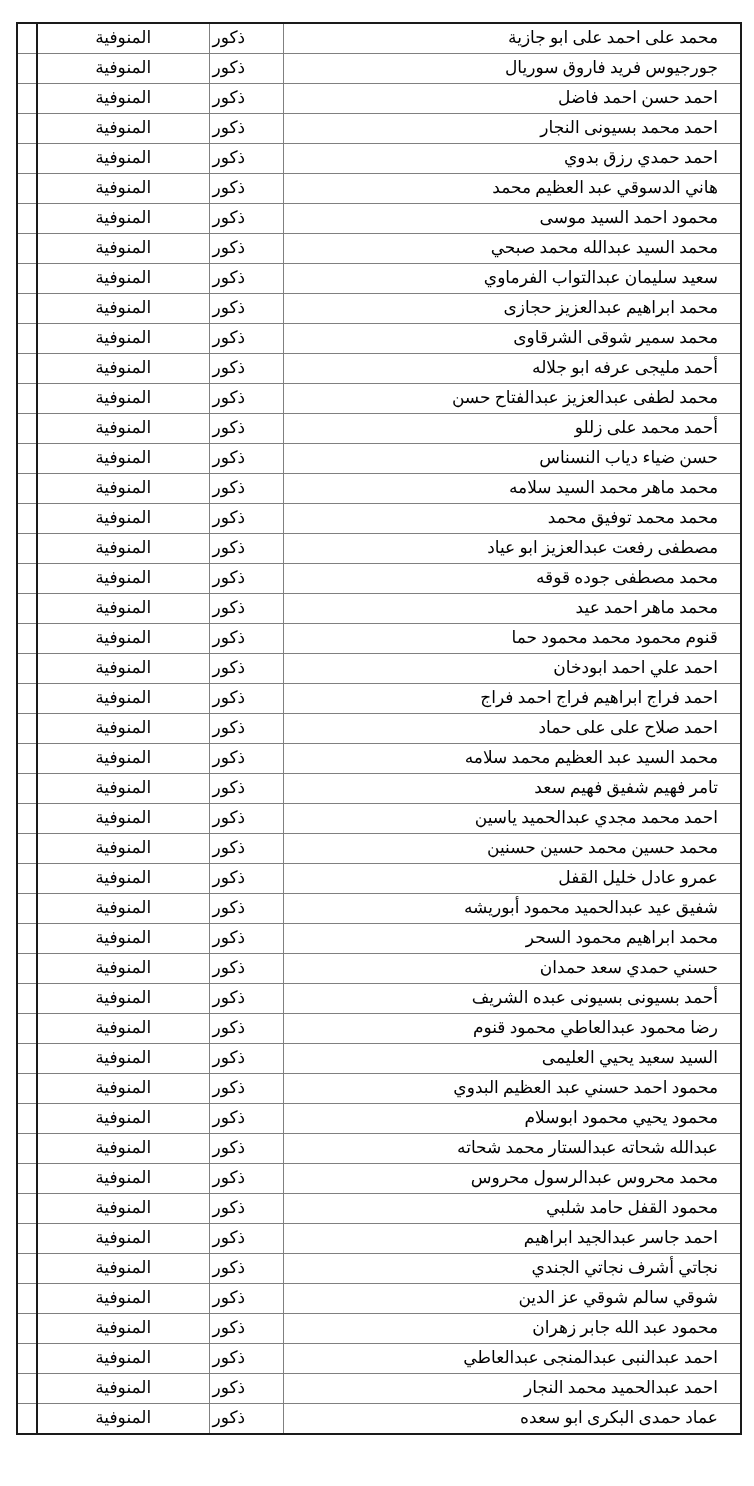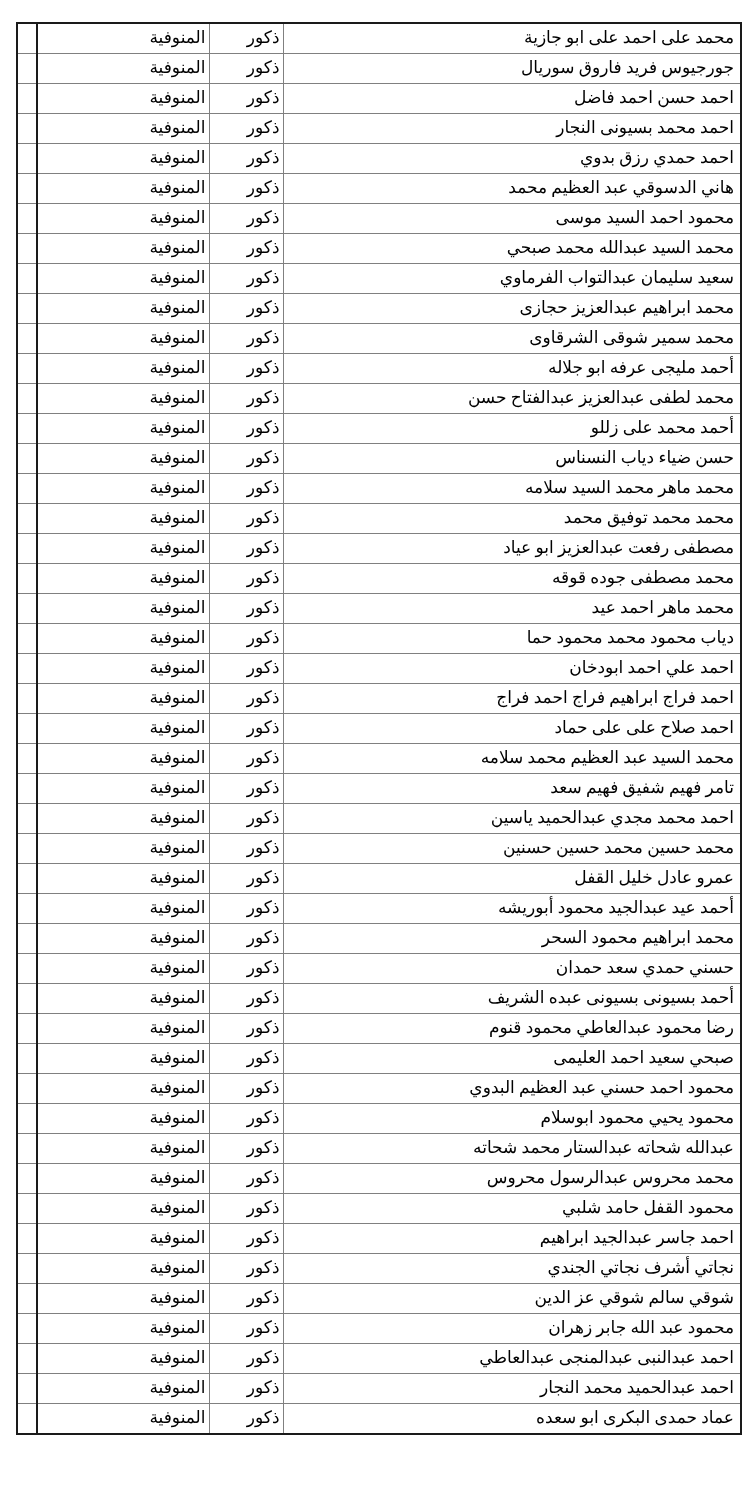--- a/index.html
+++ b/index.html
@@ -50,27 +50,28 @@
     color: #000000;
     white-space: nowrap;
     overflow: hidden;
     vertical-align: middle;
     background: #ffffff;
   }
 
   
   table.names-table td.cell-name {
     text-align: right;
-    padding-right: 6px;
+    padding-right: 22px;
     border-right: 2px solid #1a1a1a;
   }
   table.names-table td.cell-gender {
-    text-align: right;
+    text-align: left;
   }
   table.names-table td.cell-gov {
+    text-align: center;
   }
   table.names-table td.cell-blank {
     border-left: 2px solid #1a1a1a;
     background: #ffffff;
   }
 
   table.names-table tr:first-child td {
     border-top: 2px solid #1a1a1a;
   }
   table.names-table tr:last-child td {
@@ -210,21 +211,21 @@
           <td class="cell-gov">المنوفية</td>
           <td class="cell-blank"></td>
         </tr>
         <tr>
           <td class="cell-name">محمد ماهر احمد عيد</td>
           <td class="cell-gender">ذكور</td>
           <td class="cell-gov">المنوفية</td>
           <td class="cell-blank"></td>
         </tr>
         <tr>
-          <td class="cell-name">دياب محمود محمد محمود حما</td>
+          <td class="cell-name">قنوم محمود محمد محمود حما</td>
           <td class="cell-gender">ذكور</td>
           <td class="cell-gov">المنوفية</td>
           <td class="cell-blank"></td>
         </tr>
         <tr>
           <td class="cell-name">احمد علي احمد ابودخان</td>
           <td class="cell-gender">ذكور</td>
           <td class="cell-gov">المنوفية</td>
           <td class="cell-blank"></td>
         </tr>
@@ -264,21 +265,21 @@
           <td class="cell-gov">المنوفية</td>
           <td class="cell-blank"></td>
         </tr>
         <tr>
           <td class="cell-name">عمرو عادل خليل القفل</td>
           <td class="cell-gender">ذكور</td>
           <td class="cell-gov">المنوفية</td>
           <td class="cell-blank"></td>
         </tr>
         <tr>
-          <td class="cell-name">أحمد عيد عبدالجيد محمود أبوريشه</td>
+          <td class="cell-name">شفيق عيد عبدالحميد محمود أبوريشه</td>
           <td class="cell-gender">ذكور</td>
           <td class="cell-gov">المنوفية</td>
           <td class="cell-blank"></td>
         </tr>
         <tr>
           <td class="cell-name">محمد ابراهيم محمود السحر</td>
           <td class="cell-gender">ذكور</td>
           <td class="cell-gov">المنوفية</td>
           <td class="cell-blank"></td>
         </tr>
@@ -294,21 +295,21 @@
           <td class="cell-gov">المنوفية</td>
           <td class="cell-blank"></td>
         </tr>
         <tr>
           <td class="cell-name">رضا محمود عبدالعاطي محمود قنوم</td>
           <td class="cell-gender">ذكور</td>
           <td class="cell-gov">المنوفية</td>
           <td class="cell-blank"></td>
         </tr>
         <tr>
-          <td class="cell-name">صبحي سعيد احمد العليمى</td>
+          <td class="cell-name">السيد سعيد يحيي العليمى</td>
           <td class="cell-gender">ذكور</td>
           <td class="cell-gov">المنوفية</td>
           <td class="cell-blank"></td>
         </tr>
         <tr>
           <td class="cell-name">محمود احمد حسني عبد العظيم البدوي</td>
           <td class="cell-gender">ذكور</td>
           <td class="cell-gov">المنوفية</td>
           <td class="cell-blank"></td>
         </tr>

